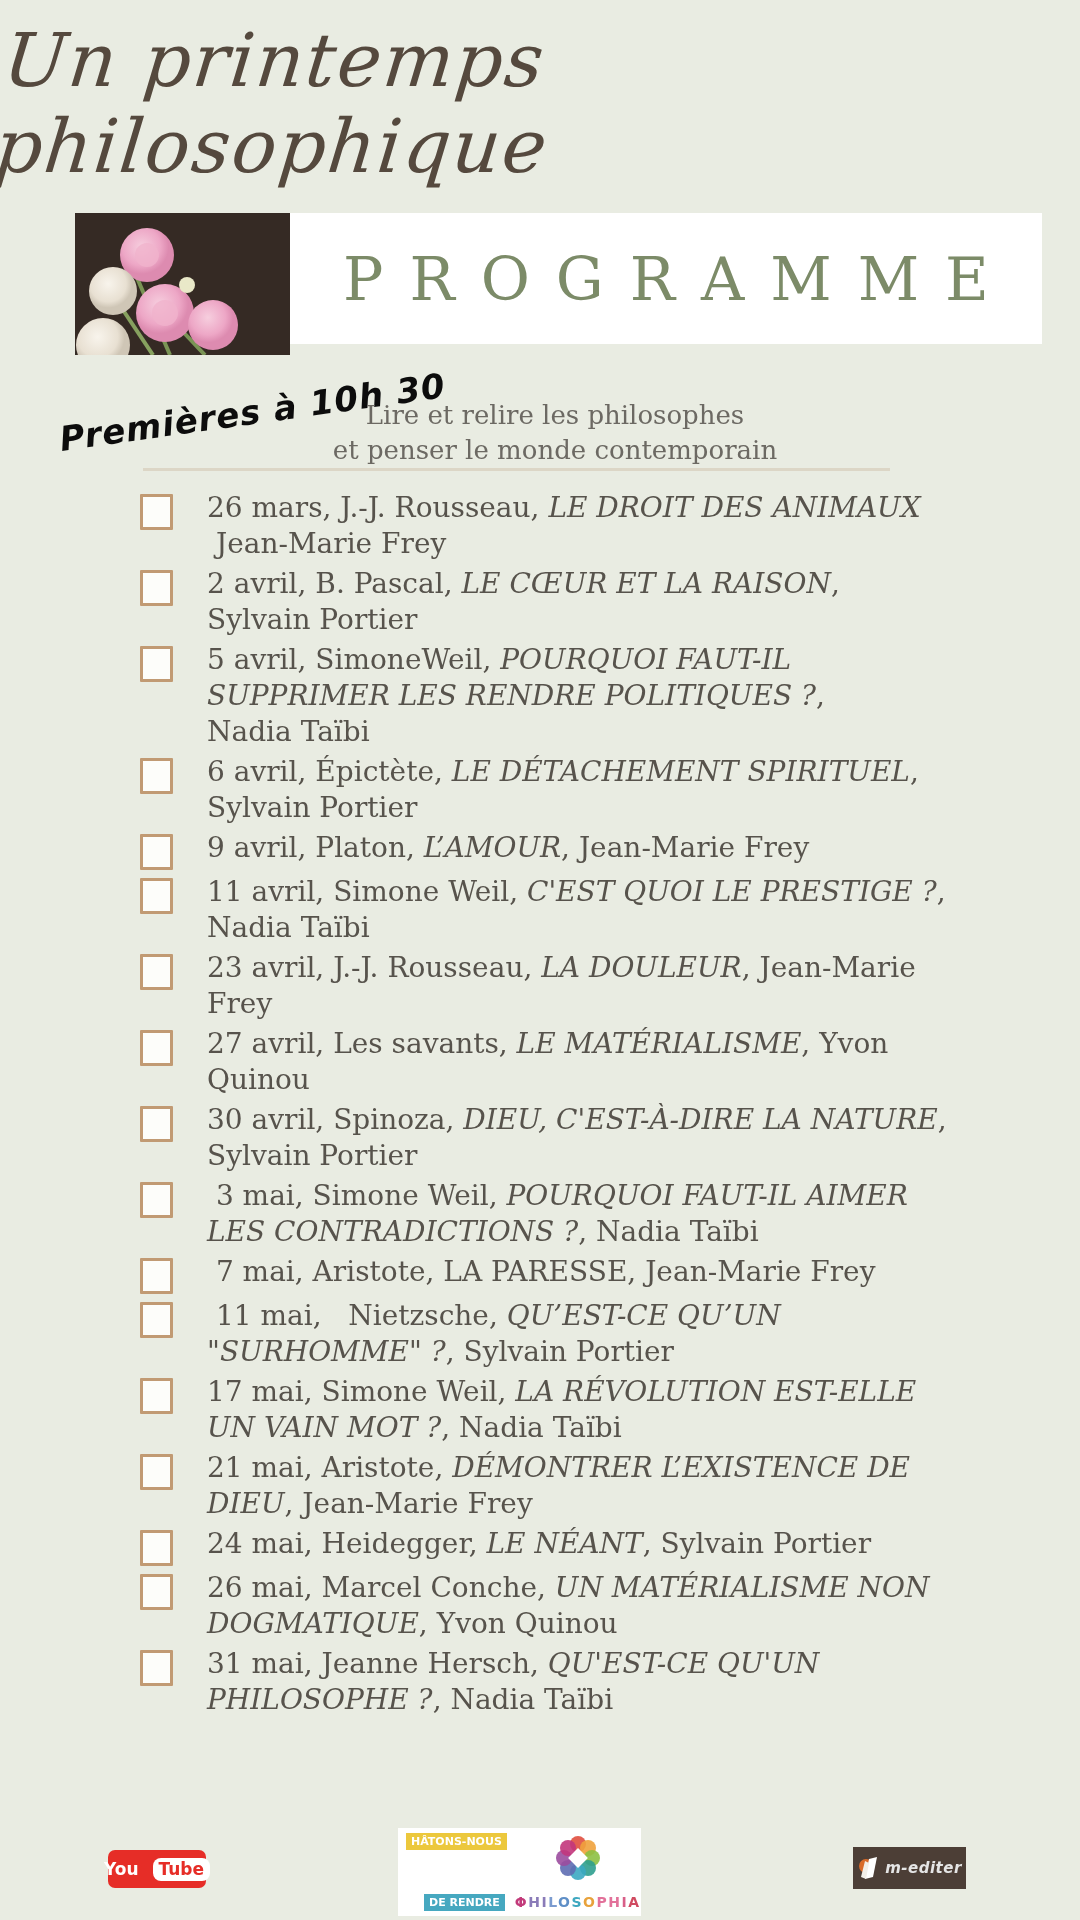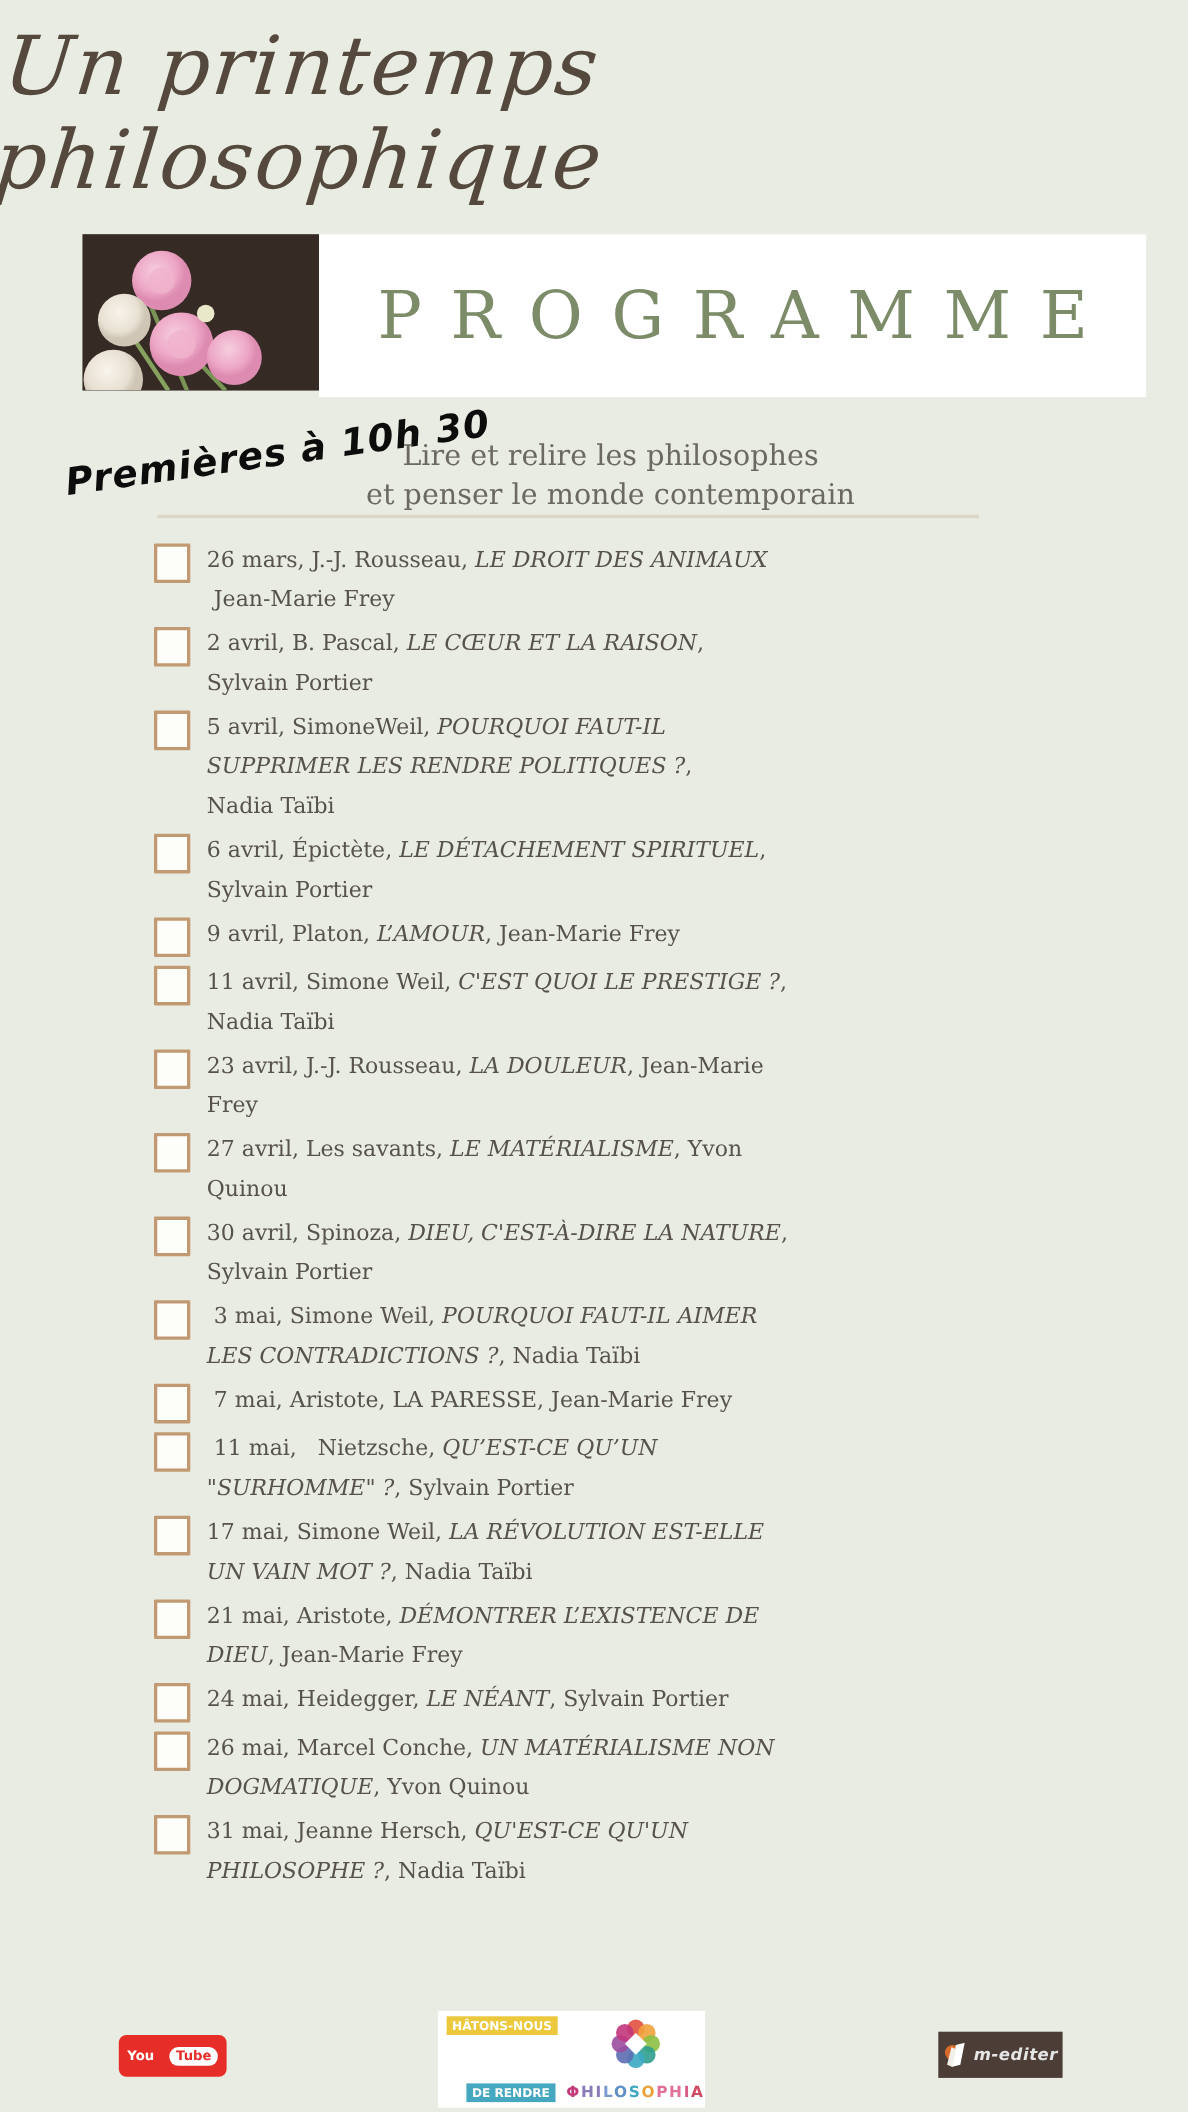--- a/index.html
+++ b/index.html
@@ -18,21 +18,21 @@
     font-style:italic;font-size:74px;color:var(--title-brown);
     letter-spacing:2px;font-family:"DejaVu Serif",serif;
     transform:skewX(-6deg);
   }
 
   .flower-box{
     position:absolute;left:75px;top:213px;width:215px;height:142px;
     background:#352a24;overflow:hidden;
   }
   .banner{
-    position:absolute;left:290px;top:213px;width:752px;height:148px;
+    position:absolute;left:290px;top:213px;width:752px;height:131px;
     background:#ffffff;display:flex;align-items:center;justify-content:center;
   }
   .banner-title{
     font-size:60px;color:var(--programme-green);letter-spacing:26px;
     font-family:"DejaVu Serif",serif;font-weight:400;text-indent:26px;
   }
 
   .time-note{
     position:absolute;left:58px;top:392px;
     font-family:"DejaVu Sans",sans-serif;font-style:italic;font-weight:bold;
@@ -48,32 +48,32 @@
     background:var(--divider);
   }
 
   .program-list{position:absolute;left:140px;top:490px;width:830px;}
   .item{display:flex;align-items:flex-start;margin-bottom:4px;}
   .checkbox{
     flex:0 0 auto;width:33px;height:36px;margin-top:4px;
     background:#fdfdfa;border:3px solid var(--checkbox-border);border-radius:1px;
   }
   .item-text{
-    margin-left:15px;width:766px;font-size:20px;line-height:36px;
+    margin-left:34px;width:766px;font-size:28px;line-height:36px;
     color:var(--text);white-space:pre-wrap;
   }
   .ttl{font-style:italic;}
   .ttl.upright{font-style:normal;}
 
   .footer{position:absolute;left:0;top:1820px;width:1080px;height:100px;}
   .yt-logo{
     position:absolute;left:108px;top:30px;width:98px;height:38px;
     background:var(--youtube-red);border-radius:7px;
     display:flex;align-items:center;justify-content:center;gap:2px;
-    font-family:"DejaVu Sans",sans-serif;font-weight:bold;font-size:12px;
+    font-family:"DejaVu Sans",sans-serif;font-weight:bold;font-size:17px;
   }
   .yt-you{color:#ffffff;}
   .yt-tube{background:#ffffff;color:var(--youtube-red);border-radius:8px;padding:1px 6px 2px 6px;margin-left:12px;}
 
   .philo-box{
     position:absolute;left:398px;top:8px;width:243px;height:88px;background:#ffffff;
     display:flex;padding:5px 4px 4px 4px;
   }
   .plabels{width:116px;display:flex;flex-direction:column;align-items:flex-start;
     font-family:"DejaVu Sans",sans-serif;font-weight:bold;color:#ffffff;font-size:11px;gap:44px;}

